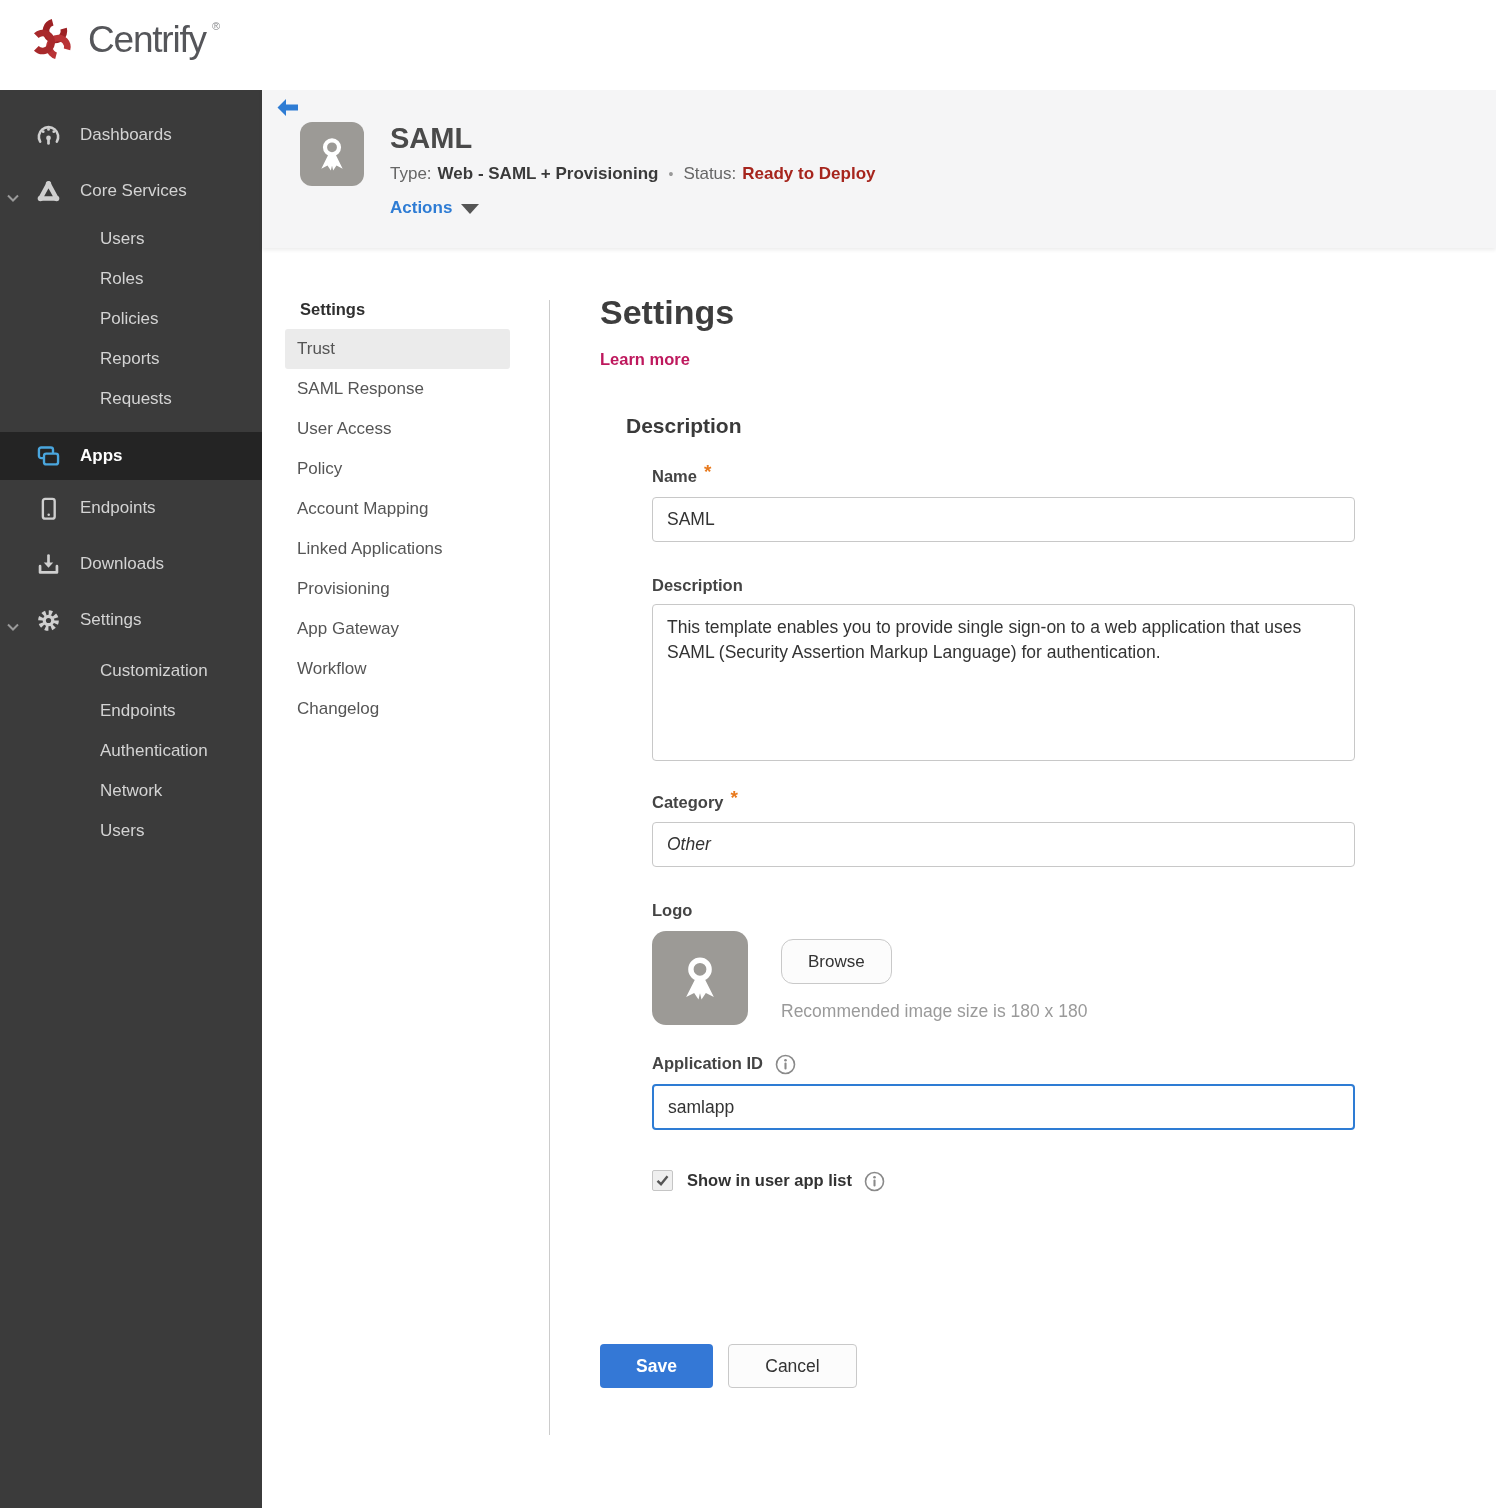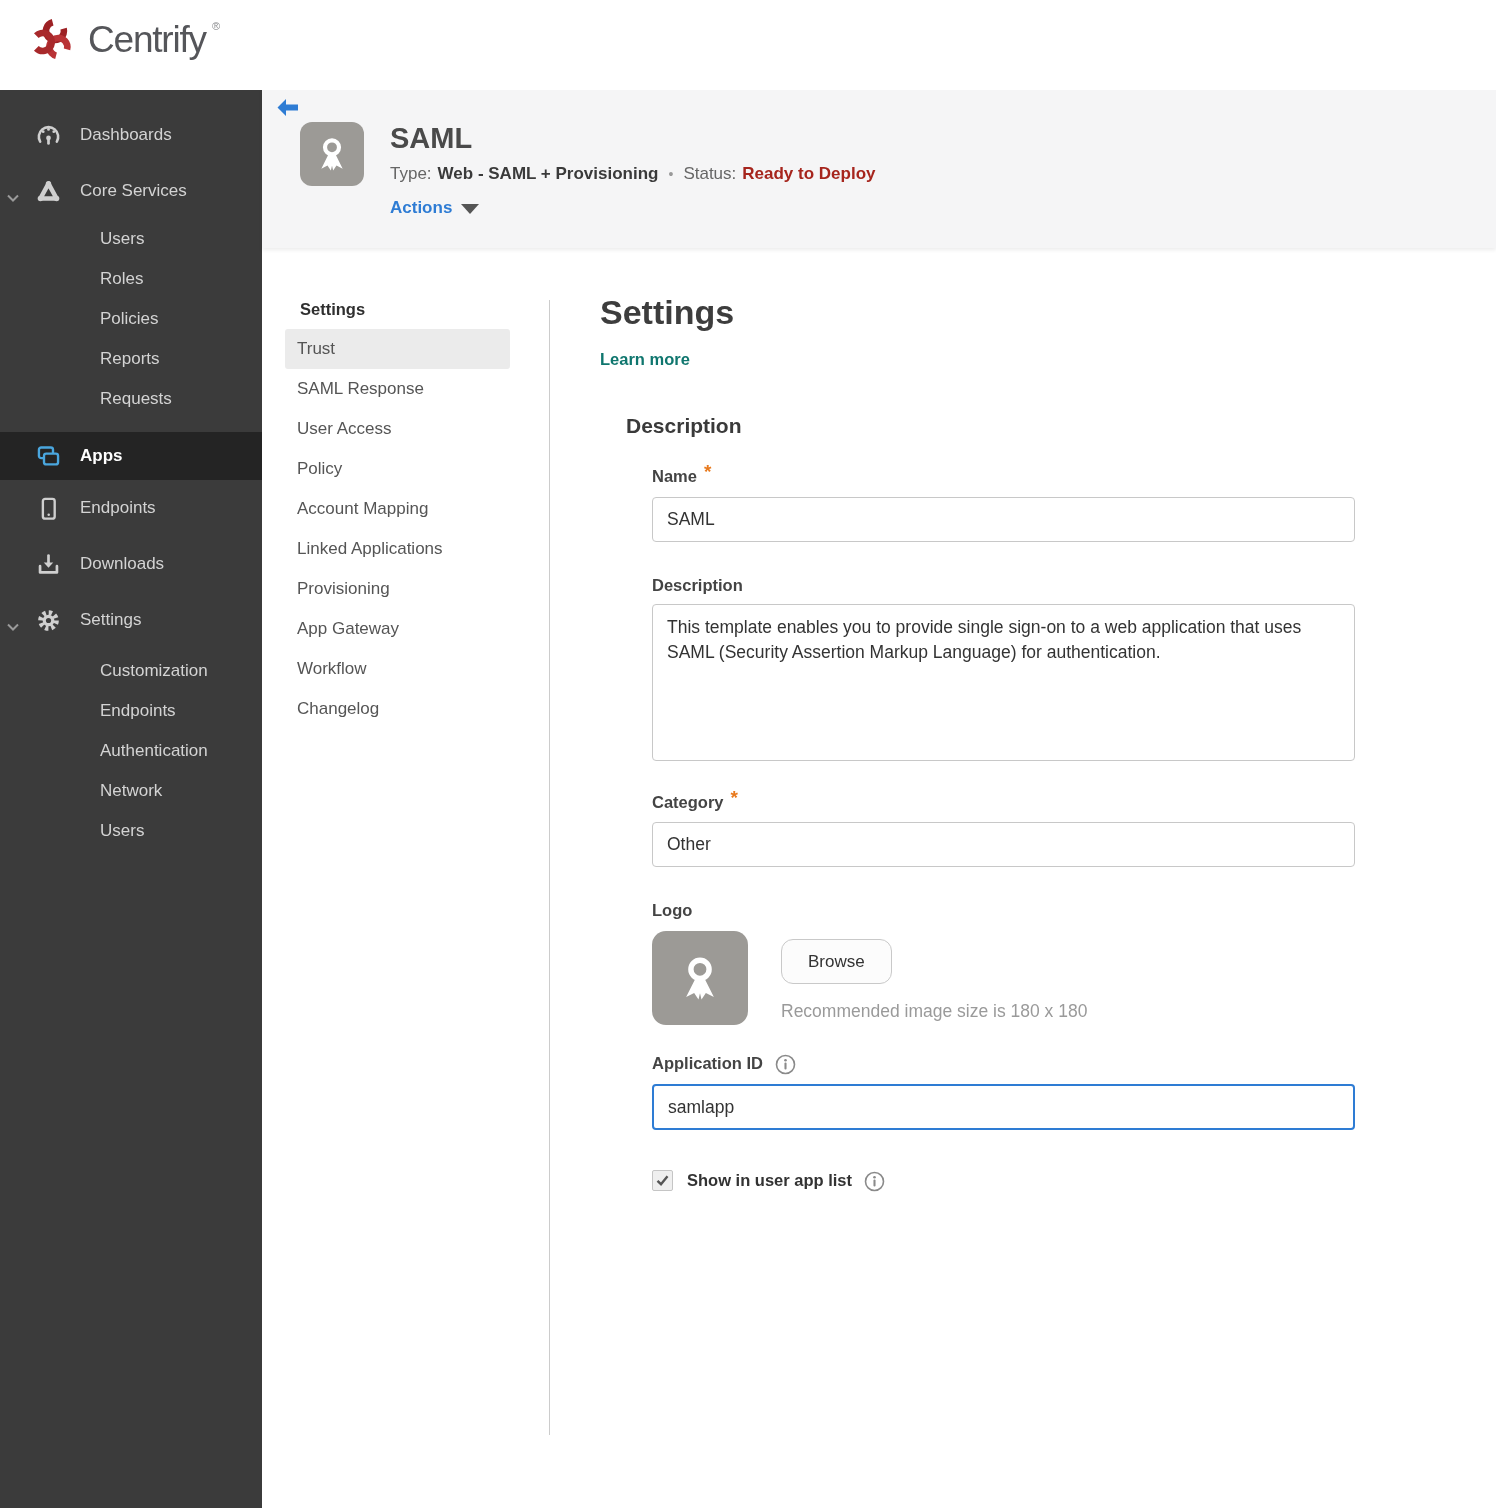--- a/index.html
+++ b/index.html
@@ -47,36 +47,36 @@
   
   .subnav { position:absolute; left:285px; top:294px; width:225px; font-size:17px; color:#555; z-index:1; }
   .subnav-header { font-weight:bold; color:#2f2f2f; font-size:16.5px; padding:6px 15px 10px; }
   .subnav-item { height:40px; line-height:40px; padding-left:12px; border-radius:3px; cursor:pointer; }
   .subnav-item.selected { background:#ebebeb; }
   .vdivider { position:absolute; left:549px; top:300px; width:1px; height:1135px; background:#cccccc; }
 
   
   .content { position:absolute; left:600px; top:292px; width:800px; }
   .page-title { font-size:34px; font-weight:bold; color:#3d3d3d; line-height:40px; margin:0; }
-  .learn-more { display:inline-block; margin-top:18px; color:#0f766e; font-weight:bold; font-size:16.5px;
+  .learn-more { display:inline-block; margin-top:18px; color:#be185d; font-weight:bold; font-size:16.5px;
                 text-decoration:none; cursor:pointer; }
   .section-h { font-size:21px; font-weight:bold; color:#3a3a3a; margin:44px 0 0 26px; line-height:26px; }
   .section-h.advanced { margin-top:77px; }
   .field-label { font-size:16.5px; font-weight:bold; color:#444; margin:26px 0 0 52px; line-height:22px;
                  display:flex; align-items:center; }
   .req { color:#e87a1e; font-weight:bold; font-size:19px; margin-left:7px; position:relative; top:-4px; }
   .txt-input { display:block; width:703px; height:45px; margin:10px 0 0 52px; border:1px solid #c8c8c8;
                border-radius:4px; font-family:"Liberation Sans",sans-serif; font-size:17.5px; color:#333;
                padding:0 14px; background:#fff; outline:none; }
   .txt-area { display:block; width:703px; height:157px; margin:8px 0 0 52px; border:1px solid #c8c8c8;
               border-radius:4px; font-family:"Liberation Sans",sans-serif; font-size:17.5px; color:#333;
               padding:10px 14px; line-height:1.45; resize:none; outline:none; }
   .label-desc { margin-top:32px; }
   .label-cat { margin-top:30px; }
-  .input-cat { margin-top:9px; }
+  .input-cat { margin-top:9px;font-style:italic; }
   .label-logo { margin-top:32px; }
   .logo-row { display:flex; margin:10px 0 0 52px; }
   .logo-tile { width:96px; height:94px; background:#9c9a96; border-radius:14px; flex:none;
                display:flex; align-items:center; justify-content:center; }
   .logo-right { margin-left:33px; }
   .browse-btn { margin-top:8px; padding:0 26px; height:45px; background:#fcfcfc; border:1px solid #c9c9c9;
                 border-radius:12px; font-family:"Liberation Sans",sans-serif; font-size:17px; color:#333; cursor:pointer; }
   .logo-hint { margin-top:17px; color:#9a9a9a; font-size:17.5px; }
   .label-appid { margin-top:27px; }
   .info-icon { margin-left:12px; display:inline-flex; cursor:pointer; position:relative; top:1px; }
@@ -315,13 +315,17 @@
     <span class="check-label">Show in user app list</span>
     <span class="info-icon">
       <svg width="21" height="21" viewBox="0 0 21 21">
         <circle cx="10.5" cy="10.5" r="9" fill="none" stroke="#8a8a8a" stroke-width="1.6"></circle>
         <circle cx="10.5" cy="6.2" r="1.3" fill="#8a8a8a"></circle>
         <rect x="9.45" y="8.6" width="2.1" height="7" rx="1" fill="#8a8a8a"></rect>
       </svg>
     </span>
   </div>
 
+  <div class="footer-row">
+    <button class="save-btn">Save</button>
+    <button class="cancel-btn">Cancel</button>
+  </div>
 </div>
 
 </body></html>

